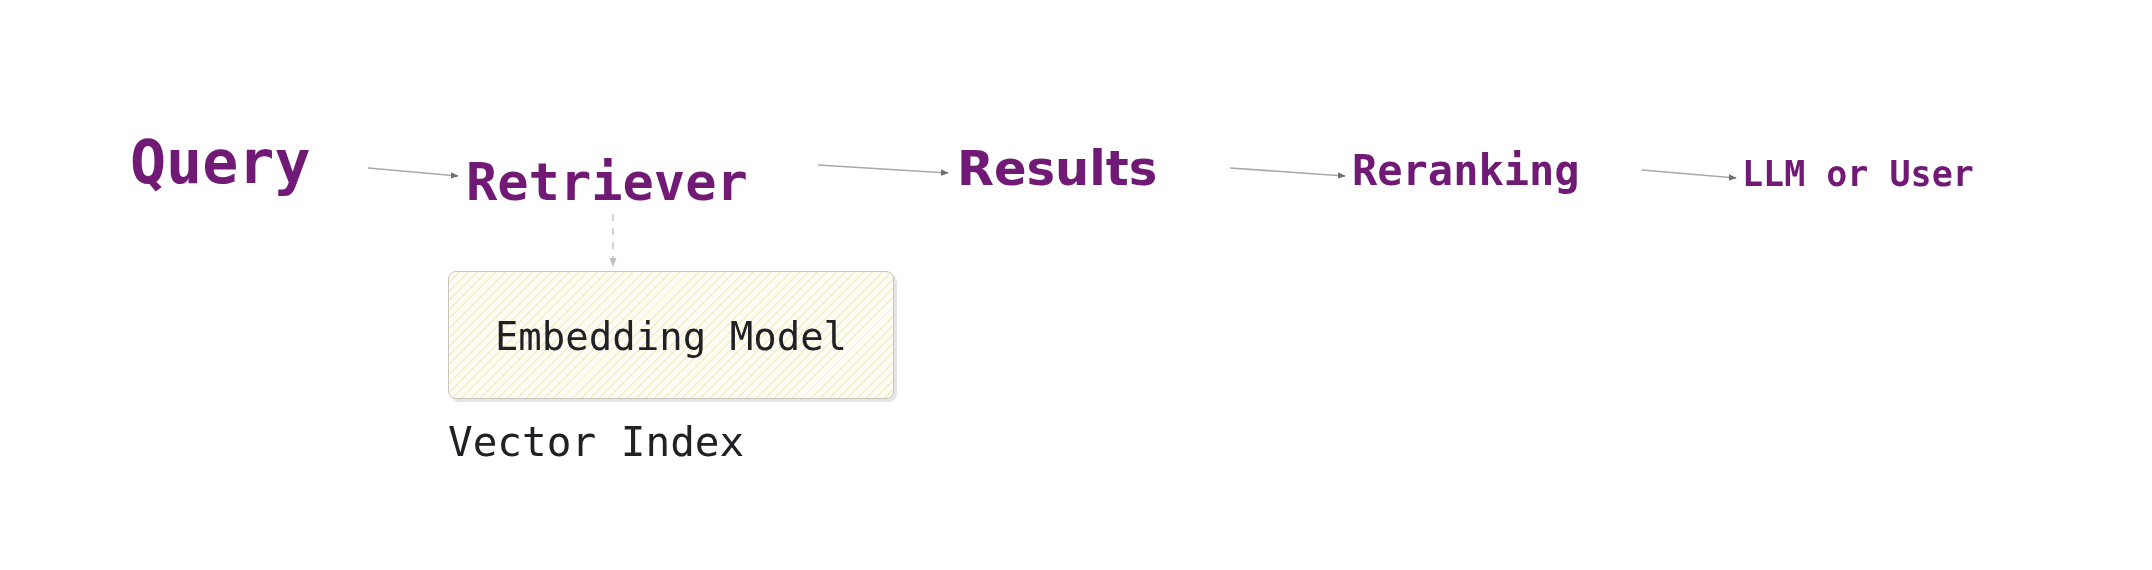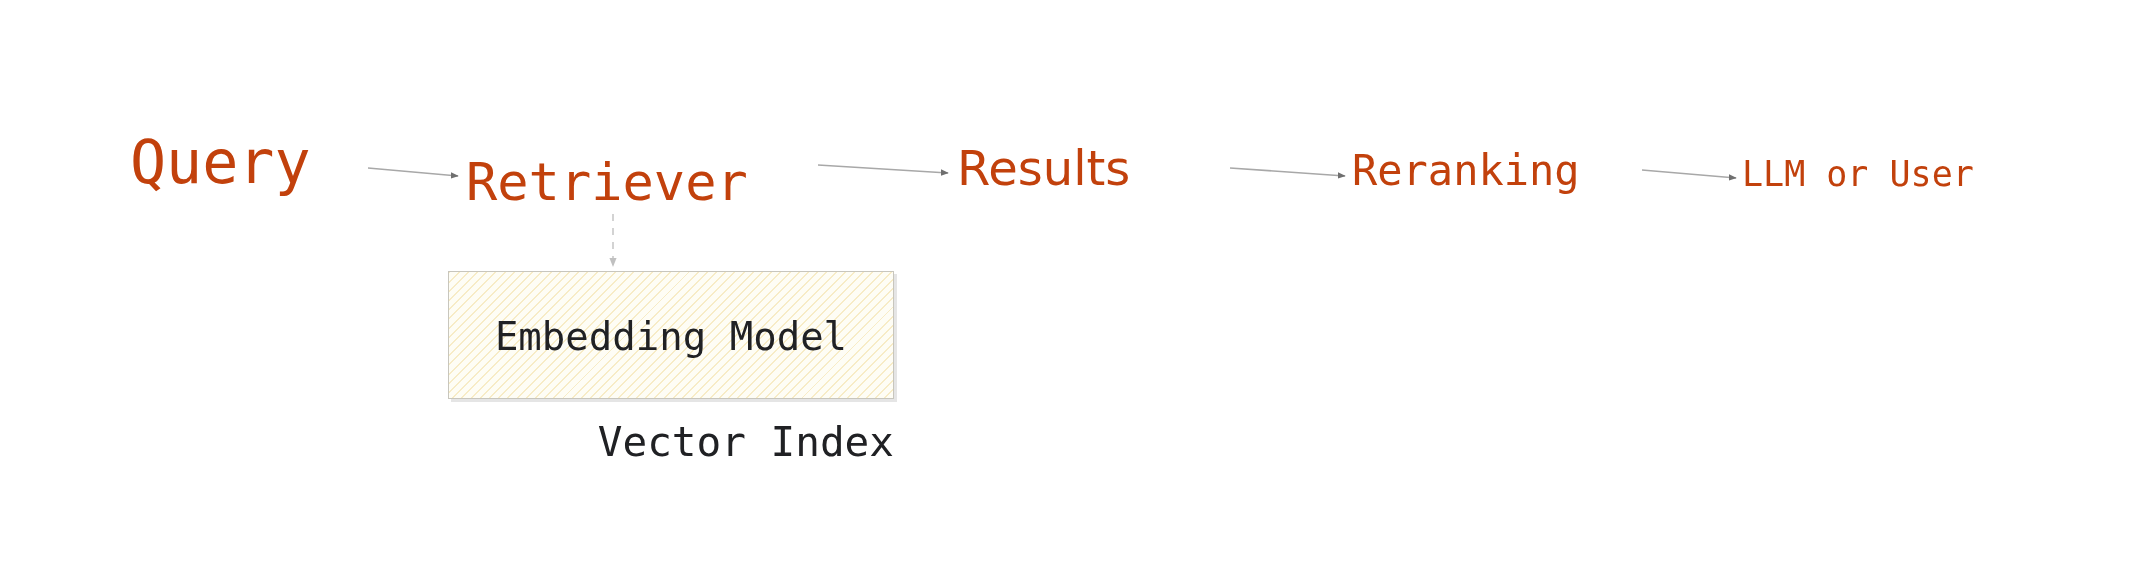--- a/index.html
+++ b/index.html
@@ -28,23 +28,23 @@
     left: 0; top: 0;
     width: 2152px;
     height: 570px;
     pointer-events: none;
   }
 
   
   .node-label {
     position: absolute;
     white-space: pre;
-    color: #c2410c;
+    color: #701a75;
     font-family: "DejaVu Sans Mono", monospace;
-    font-weight: 400;
+    font-weight: 700;
     line-height: 1;
     letter-spacing: 0px;
   }
   
   .baseline-row {
     transform: translateY(-100%);
   }
 
   #node-query      { left: 130px; font-size: 60px; }
   #node-retriever  { left: 466px; font-size: 52px; }
@@ -55,21 +55,21 @@
 
   
   #embedding-box {
     position: absolute;
     left: 448px;
     top: 271px;
     width: 446px;
     height: 128px;
     box-sizing: border-box;
     border: 1px solid #c8c6bd;
-    border-radius: 0;
+    border-radius: 8px;
     background-color: #fefdf5;
     background-image: repeating-linear-gradient(
         135deg,
         rgba(232, 196, 90, 0.30) 0px,
         rgba(232, 196, 90, 0.30) 1.4px,
         rgba(255, 255, 255, 0) 1.4px,
         rgba(255, 255, 255, 0) 6.5px
     );
     box-shadow: 3px 3px 0 rgba(0, 0, 0, 0.10);
     display: flex;
@@ -85,21 +85,21 @@
     position: relative;
     top: 1px;
   }
 
   
   #vector-index-label {
     position: absolute;
     left: 448px;
     top: 422px;
     width: 446px;
-    text-align: right;
+    text-align: left;
     font-family: "DejaVu Sans Mono", monospace;
     font-size: 41px;
     color: #202124;
     white-space: pre;
     line-height: 1;
   }
 </style>
 </head>
 <body>
 

